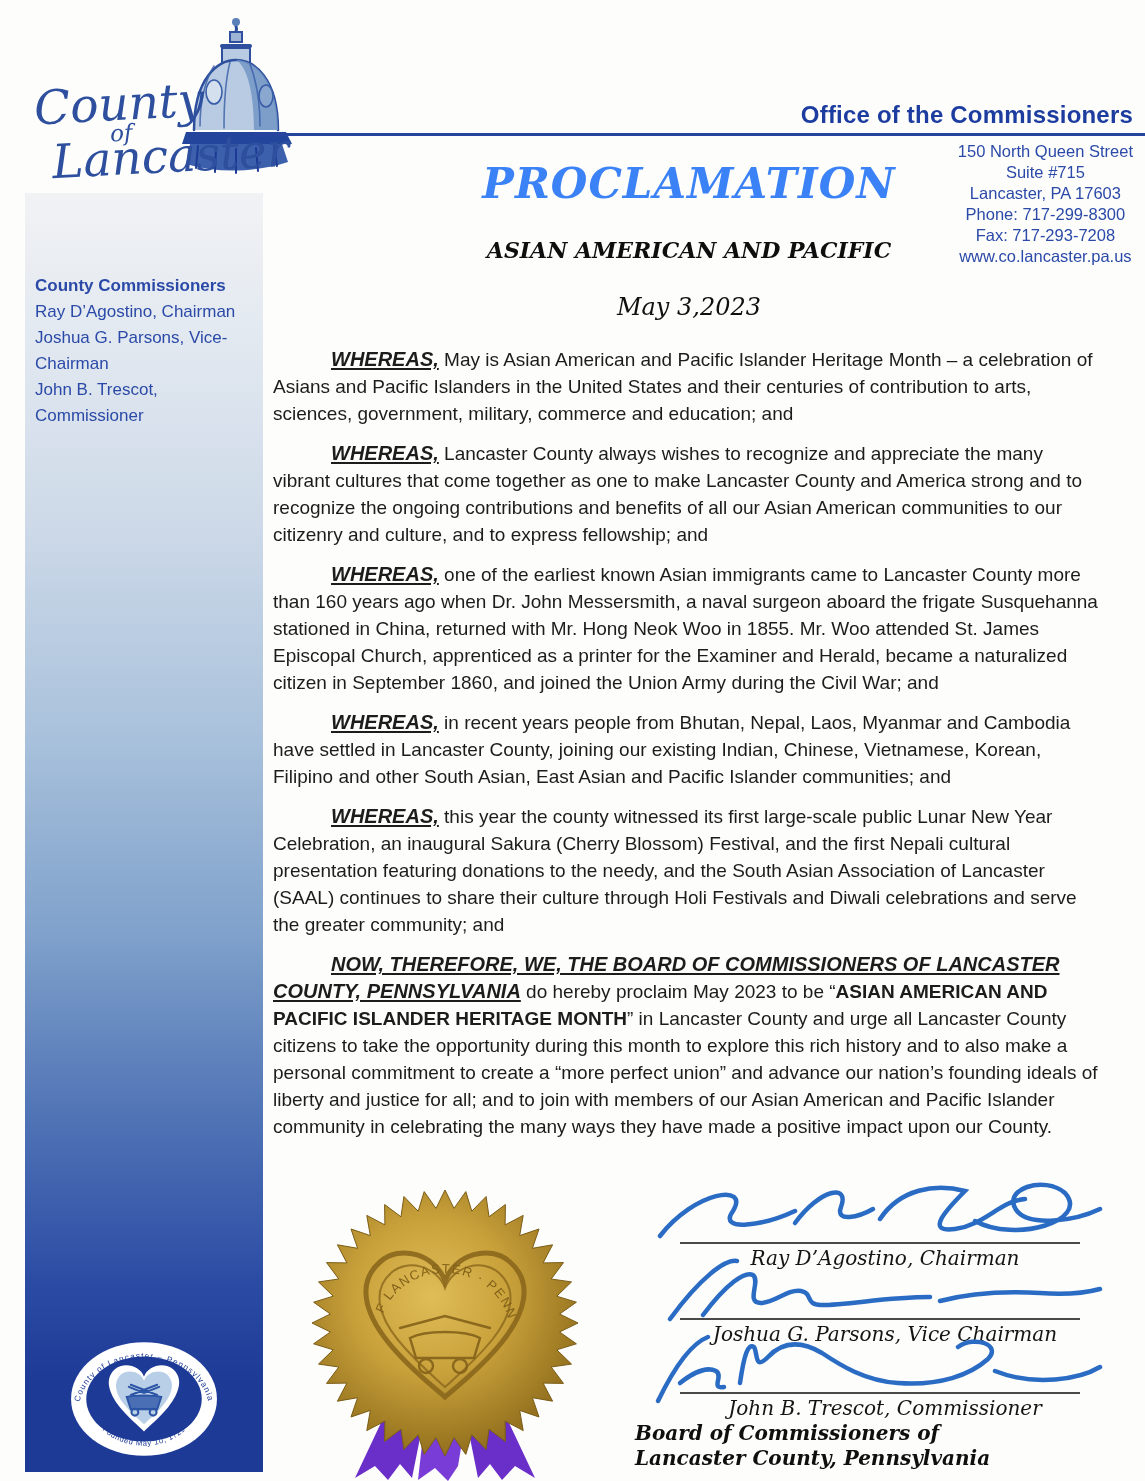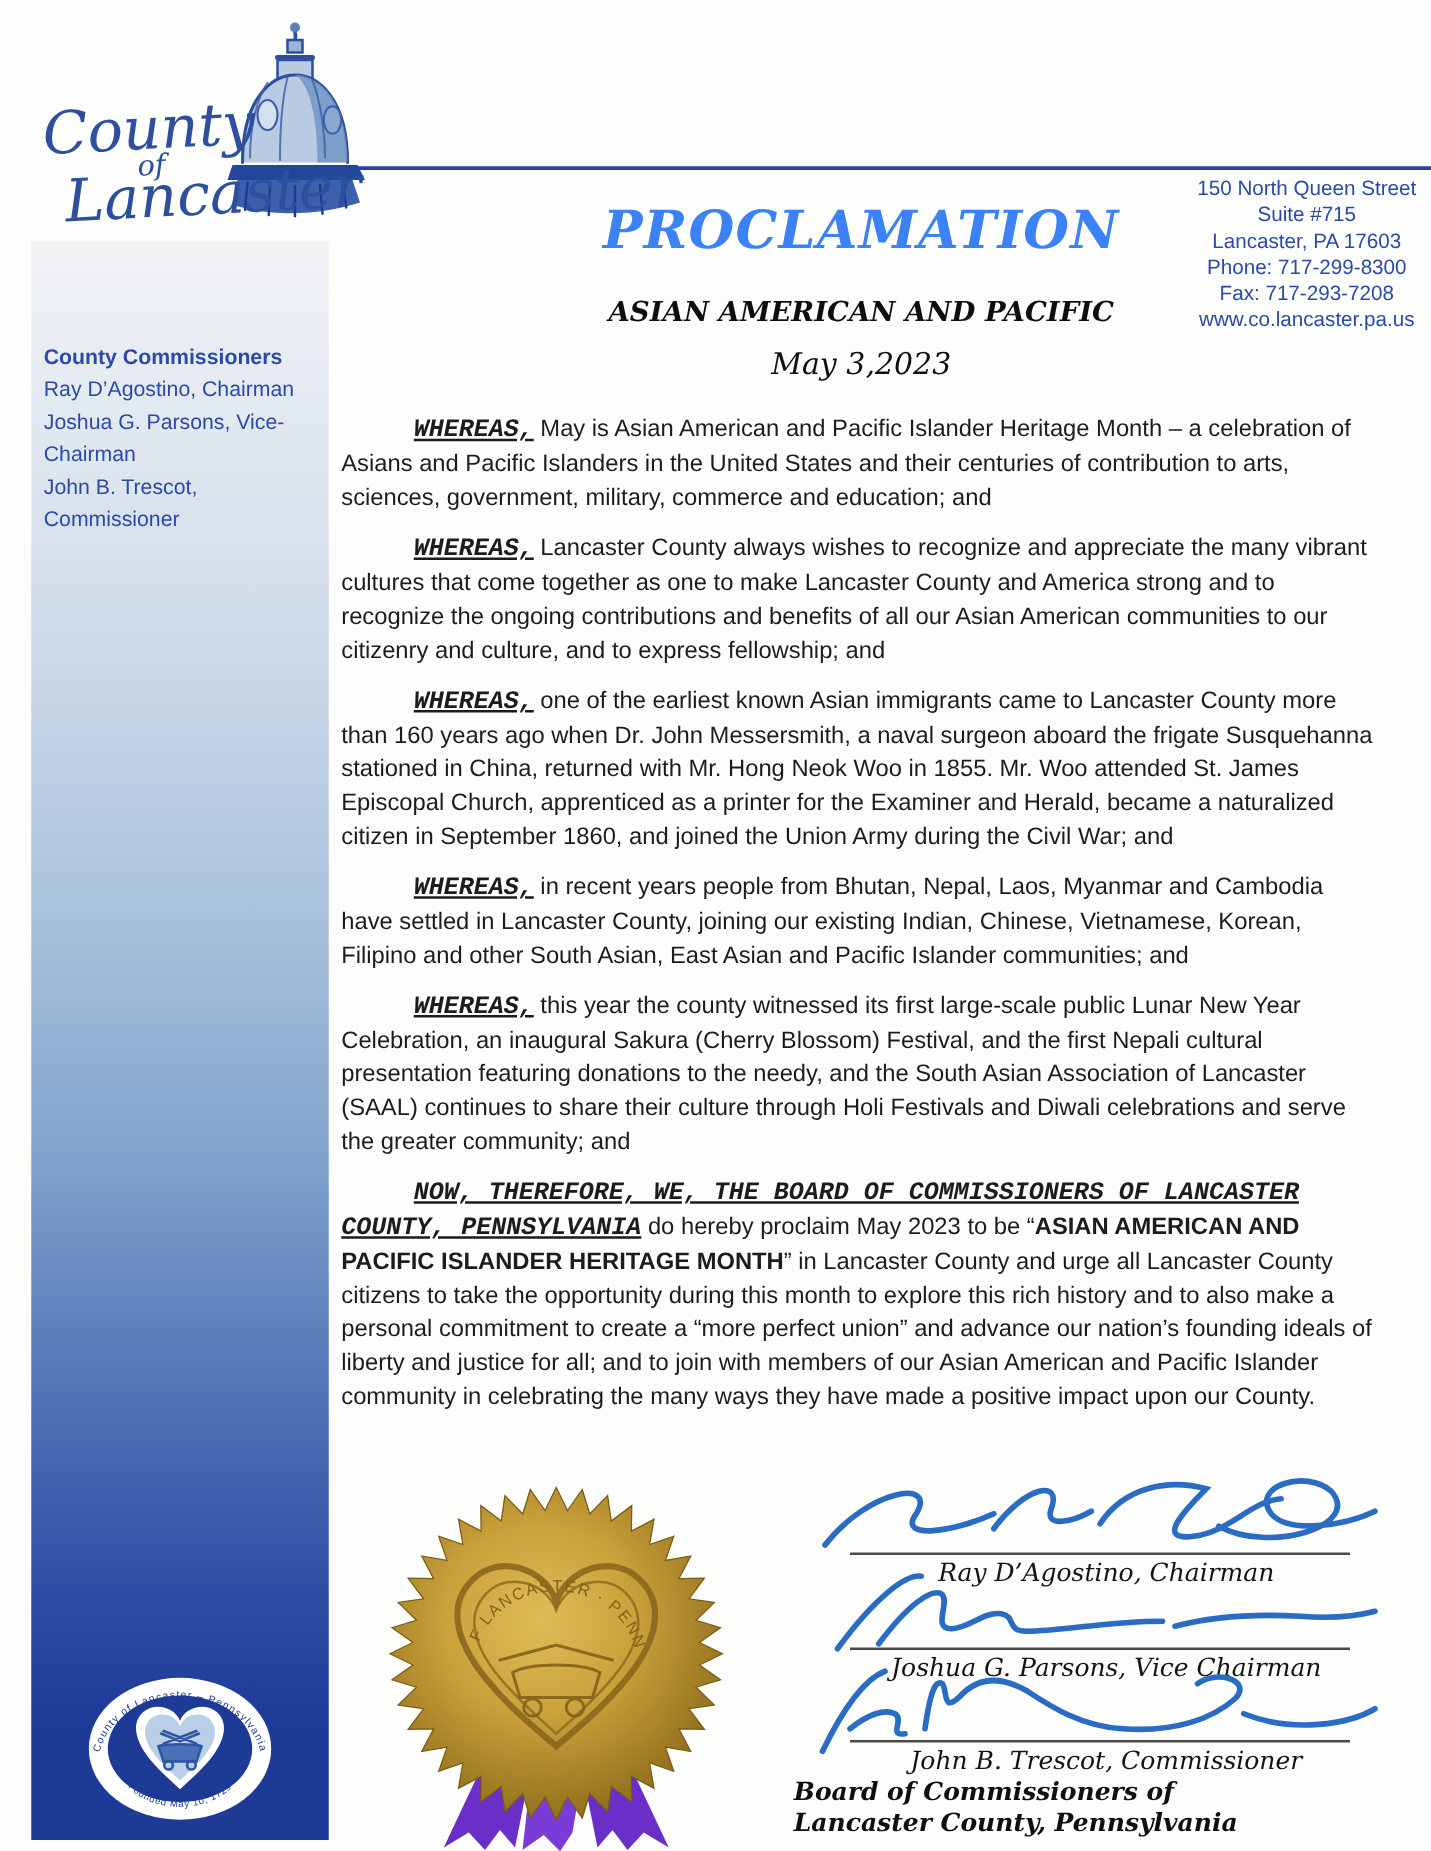--- a/index.html
+++ b/index.html
@@ -39,27 +39,27 @@
   .main { position:absolute; left:273px; top:158px; width:832px; }
   .doc-title {
     text-align:center; font-family:"DejaVu Serif", serif; font-style:italic; font-weight:bold;
     font-size:42px; line-height:52px; color:#3b82f6; letter-spacing:1px;
   }
   .doc-subtitle {
     margin-top:22px; text-align:center; font-family:"DejaVu Serif", serif; font-style:italic; font-weight:bold;
     font-size:22px; line-height:37px; color:#0e0e0e;
   }
   .doc-date {
-    margin-top:8px; text-align:center; font-family:"DejaVu Serif", serif; font-style:italic;
+    margin-top:24px; text-align:center; font-family:"DejaVu Serif", serif; font-style:italic;
     font-size:24px; color:#101010;
   }
   .para { margin-top:13px; font-size:19px; line-height:27px; text-indent:58px; }
   .para.first { margin-top:25px; }
   .lead {
-    font-family:Liberation Mono, monospace; font-style:italic; font-weight:bold; font-size:20px;
+    font-family:Liberation Sans, sans-serif; font-style:italic; font-weight:bold; font-size:20px;
     text-decoration:underline; text-underline-offset:2px;
   }
   .bold-caps { font-weight:bold; }
 
   
   .gold-seal { position:absolute; left:300px; top:1178px; width:290px; height:303px; z-index:3; }
 
   
   .sigs { position:absolute; left:635px; top:1185px; width:500px; z-index:4; }
   .sig-line { position:absolute; left:45px; width:400px; border-top:2px solid #4a4a4a; }
@@ -95,20 +95,21 @@
         <path d="M10 120 h100 l6 12 H6 Z" fill="#24459c" stroke="none"></path>
         <path d="M14 132 L 106 132 L 112 150 C 80 160 44 162 10 152 Z" fill="#3c60ab" stroke="none"></path>
         <path d="M22 134 l-2 22 M40 136 l-1 24 M60 137 l0 24 M80 136 l2 23 M98 134 l3 20" stroke="#1d3a96" stroke-width="2"></path>
       </g>
     </svg>
     <div class="logo-script logo-county">County</div>
     <div class="logo-script logo-of">of</div>
     <div class="logo-script logo-lancaster">Lancaster</div>
   </div>
 
+  <div class="office-title">Office of the Commissioners</div>
   <div class="header-rule"></div>
   <div class="address">
     <div>150 North Queen Street</div>
     <div>Suite #715</div>
     <div>Lancaster, PA 17603</div>
     <div>Phone: 717-299-8300</div>
     <div>Fax: 717-293-7208</div>
     <div>www.co.lancaster.pa.us</div>
   </div>
 

